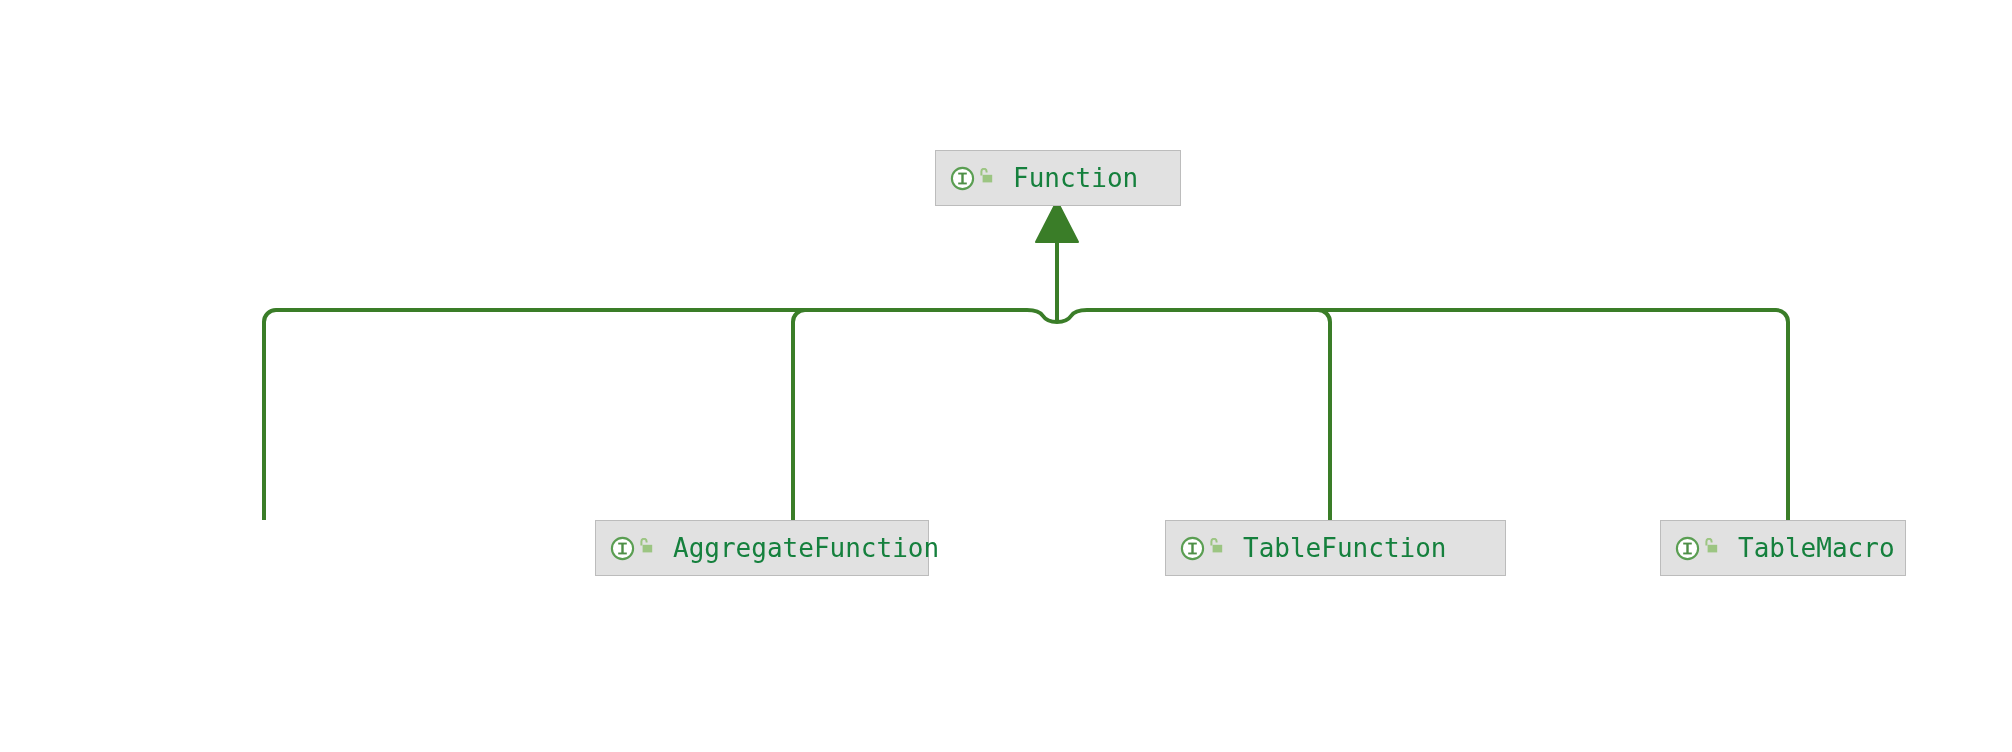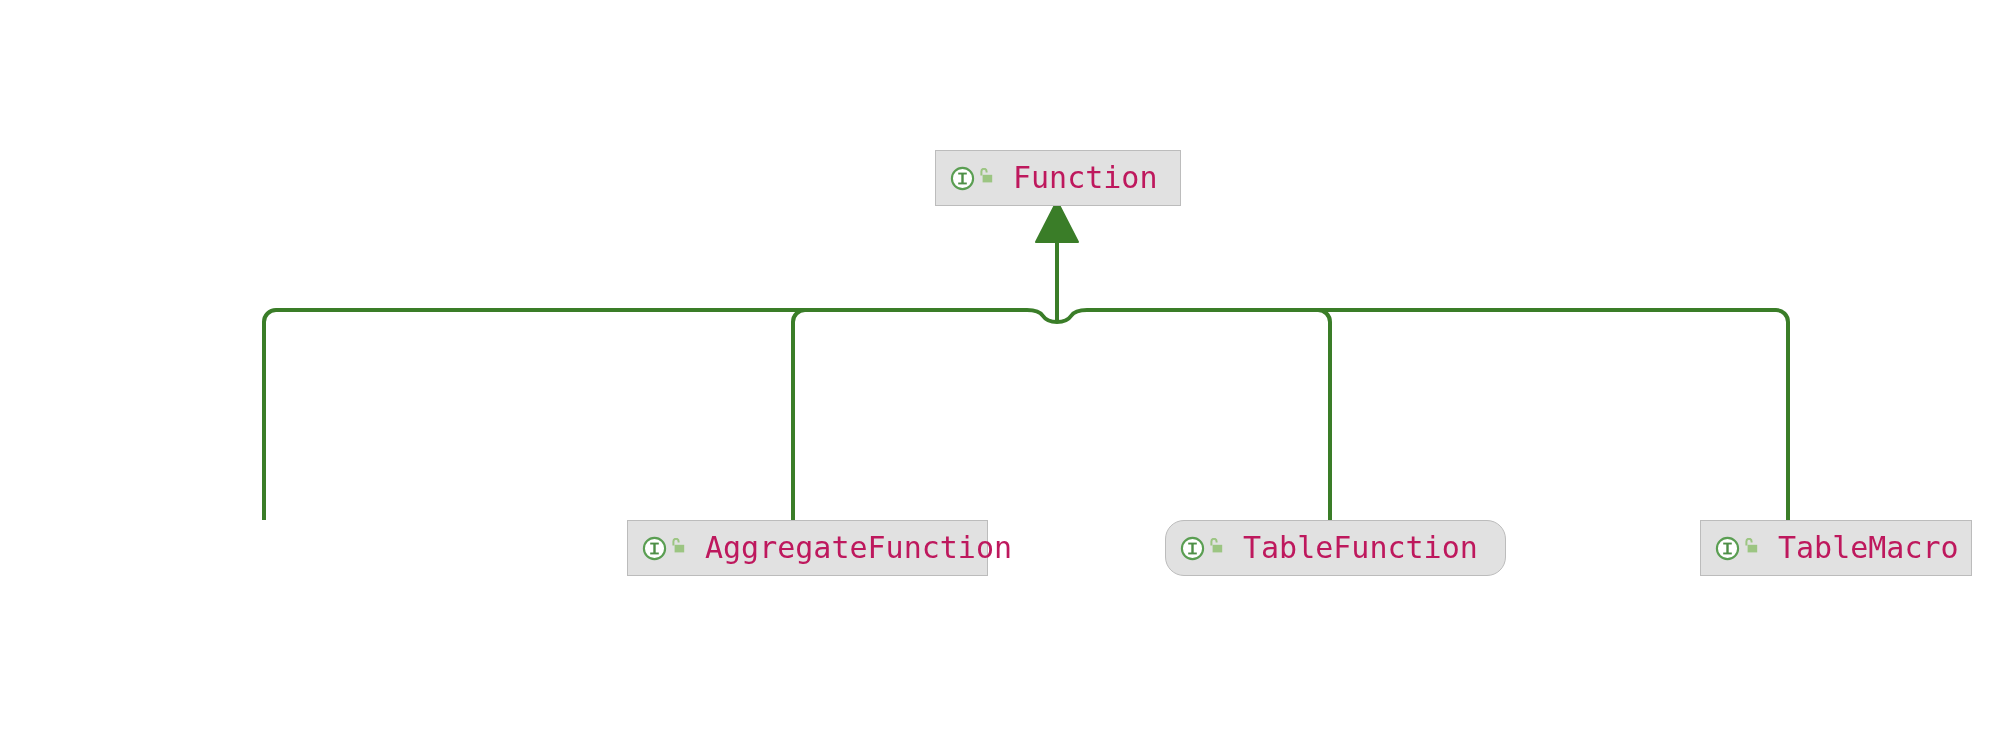--- a/index.html
+++ b/index.html
@@ -49,37 +49,37 @@
   .lock-icon {
     display: block;
     width: 15px;
     height: 16px;
     flex: 0 0 auto;
     margin-left: 3px;
     margin-bottom: 4px;
   }
   .node-label {
     font-family: "DejaVu Sans Mono", "Liberation Mono", monospace;
-    font-size: 30px;
+    font-size: 26px;
     line-height: 1;
-    color: #be185d;
+    color: #15803d;
     letter-spacing: 0px;
     margin-left: 20px;
     flex: 0 0 auto;
   }
   .node-root {
     left: 935px;
     top: 150px;
     width: 246px;
     height: 56px;
   }
   .node-c0 { left: 83px;   top: 520px; width: 360px; }
-  .node-c1 { left: 595px;  top: 520px; width: 361px; margin-left: 32px; }
-  .node-c2 { left: 1165px; top: 520px; width: 341px; border-radius: 19px; }
-  .node-c3 { left: 1660px; top: 520px; width: 272px; margin-left: 40px; }
+  .node-c1 { left: 595px;  top: 520px; width: 334px; }
+  .node-c2 { left: 1165px; top: 520px; width: 341px; }
+  .node-c3 { left: 1660px; top: 520px; width: 246px; }
 </style>
 </head>
 <body>
 
 <div id="canvas">
 
   <svg id="edge-layer" viewBox="0 0 2012 752" width="2012" height="752" xmlns="http://www.w3.org/2000/svg">
     <g fill="none" stroke="#3a7d28" stroke-width="4" stroke-linecap="butt" stroke-linejoin="round">
 
       <path d="M 1057,322 L 1057,228"></path>

